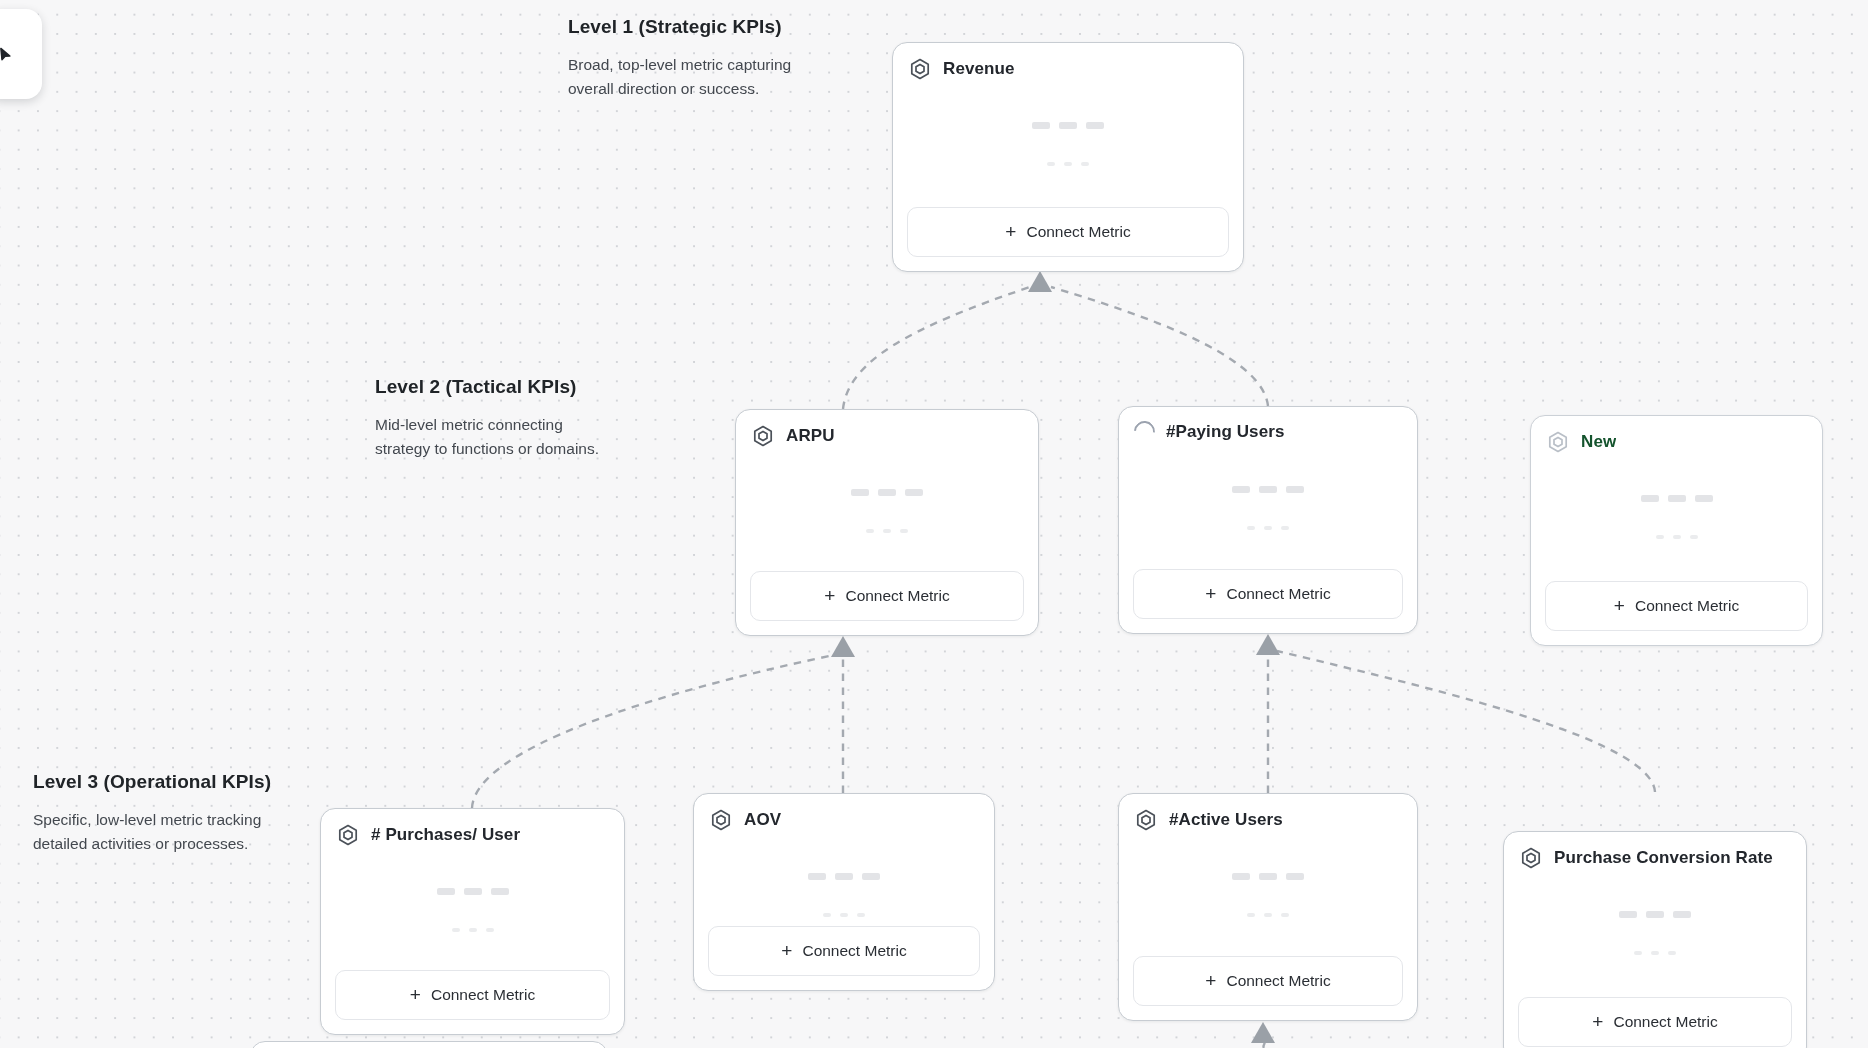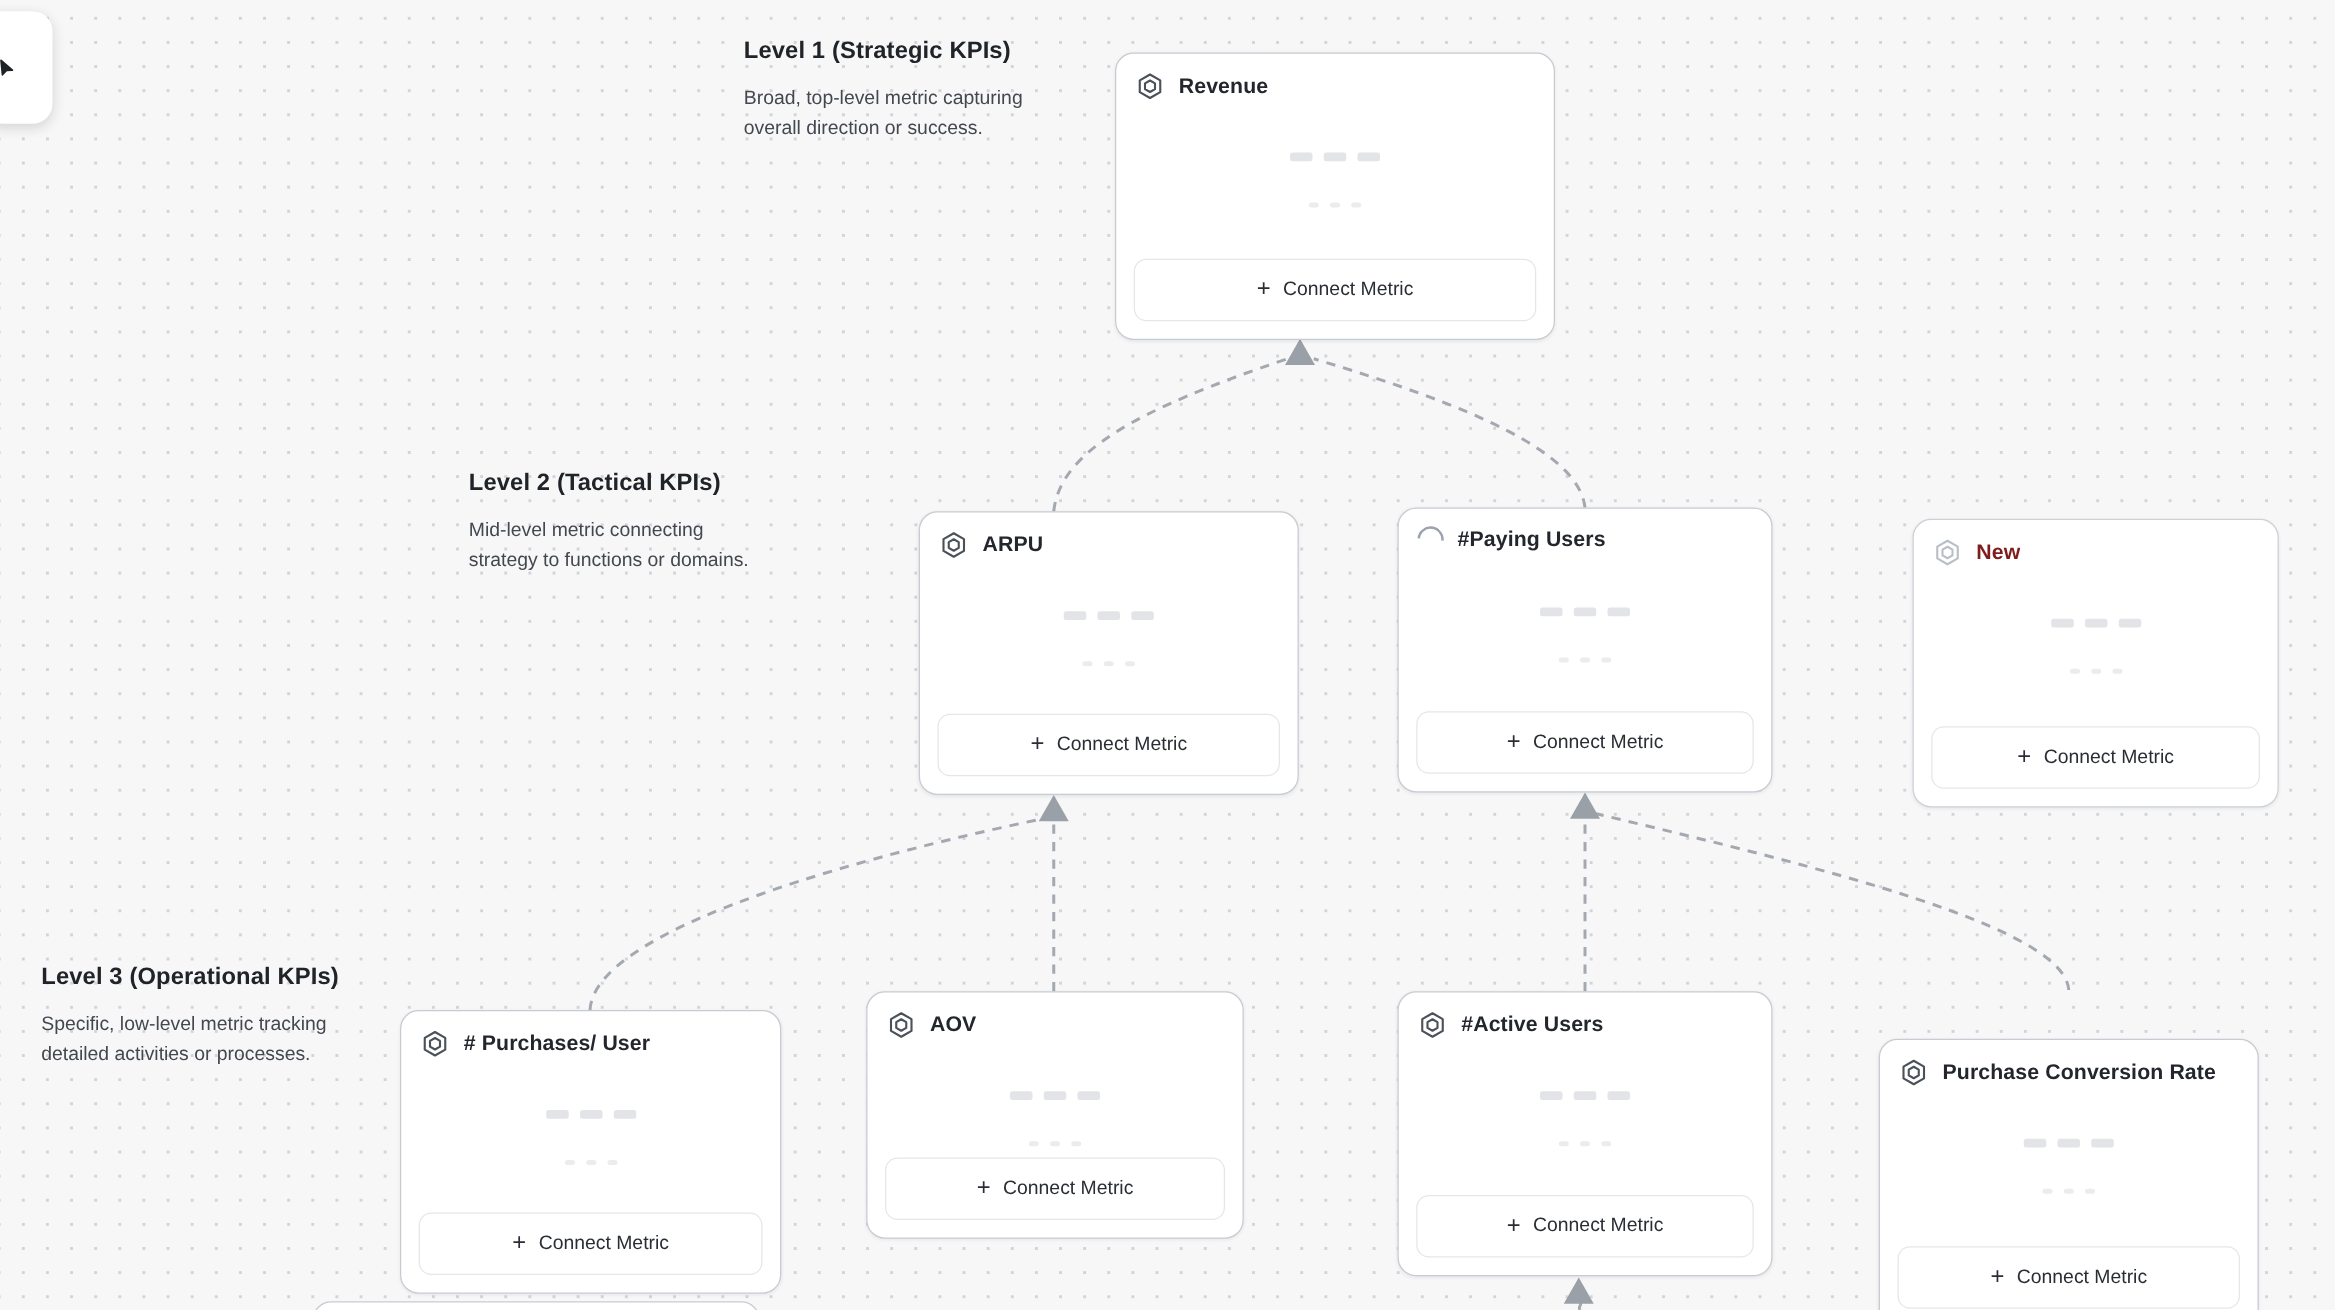--- a/index.html
+++ b/index.html
@@ -22,21 +22,21 @@
   .level-label h2{margin:0;font-size:19px;font-weight:700;color:#202428;letter-spacing:.1px;}
   .level-label p{margin:15px 0 0 0;font-size:15.5px;line-height:24px;color:#43484f;white-space:pre-line;}
 
   .kpi-card{
     position:absolute;background:#ffffff;border:1.4px solid #c7ccd2;border-radius:15px;
     box-shadow:0 1px 3px rgba(20,24,31,.07);box-sizing:border-box;
   }
   .card-header{position:absolute;left:15px;top:14px;right:15px;display:flex;align-items:center;gap:11px;}
   .card-title{font-size:17px;font-weight:700;color:#23272d;letter-spacing:.1px;
     white-space:nowrap;overflow:hidden;}
-  .kpi-card.draft .card-title{color:#7f1d1d;}
+  .kpi-card.draft .card-title{color:#14532d;}
   .kpi-card.draft{border-color:#ccd1d7;}
   .icon-hex{flex:0 0 auto;display:block;}
   .skeleton-row{position:absolute;left:0;right:0;display:flex;justify-content:center;gap:9px;}
   .skeleton-row.r1{top:79px;}
   .skeleton-row.r2{top:119px;}
   .skeleton-row .bar{width:18px;height:7px;border-radius:2px;background:#e3e4e7;}
   .skeleton-row.r2 .bar{width:8px;height:3.5px;background:#ebecee;}
   .connect-btn{
     position:absolute;left:14px;right:14px;bottom:14px;height:48px;
     background:#ffffff;border:1px solid #e4e6ea;border-radius:10px;
@@ -75,21 +75,21 @@
     <path class="edge" d="M 472 808 C 475 750, 648 694, 834 655"></path>
     <path class="edge" d="M 843 793 L 843 653"></path>
     <polygon class="arrowhead" points="843,636 855,657 831,657"></polygon>
     <path class="edge" d="M 1655 792 C 1652 742, 1458 694, 1277 651"></path>
     <path class="edge" d="M 1268 793 L 1268 650"></path>
     <polygon class="arrowhead" points="1268,634 1280,655 1256,655"></polygon>
     <path class="edge" d="M 1264 1048 C 1262 1045, 1266 1044, 1264 1042"></path>
     <polygon class="arrowhead" points="1263,1022 1275,1043 1251,1043"></polygon>
   </svg>
 
-  <div class="level-label" style="left:568px;top:30px;margin-left:27px;">
+  <div class="level-label" style="left:568px;top:16px;">
     <h2>Level 1 (Strategic KPIs)</h2>
     <p>Broad, top-level metric capturing
 overall direction or success.</p>
   </div>
   <div class="level-label" style="left:375px;top:376px;">
     <h2>Level 2 (Tactical KPIs)</h2>
     <p>Mid-level metric connecting
 strategy to functions or domains.</p>
   </div>
   <div class="level-label" style="left:33px;top:771px;">

